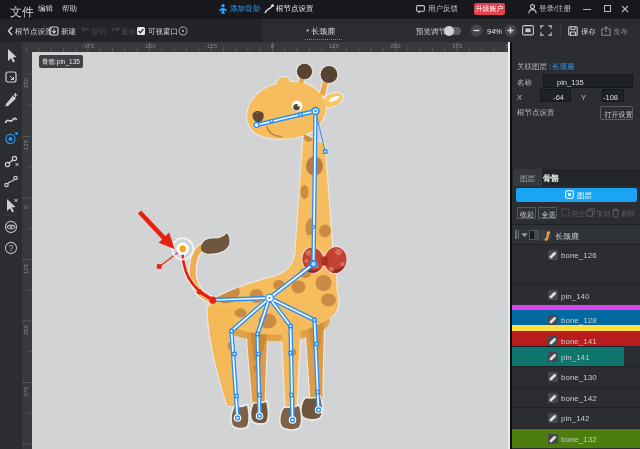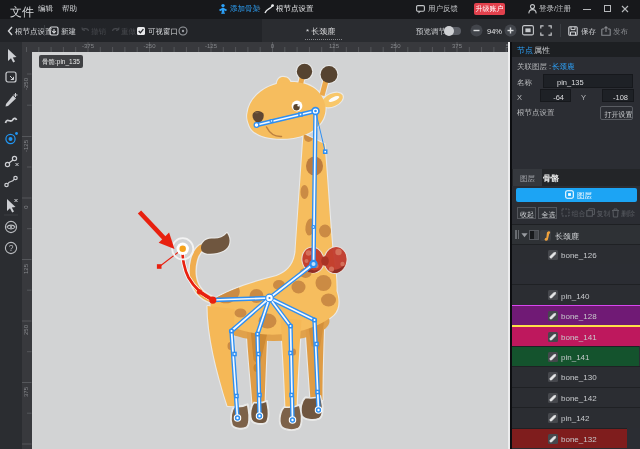--- a/index.html
+++ b/index.html
@@ -221,36 +221,32 @@
     <text x="0" y="0" transform="translate(6,340) rotate(-90)">375</text>
   </g>
 </svg>
 </div>
 
 <div class="a" style="left:31.5px;top:52px;width:476.5px;height:397px;background:#d2d3d4"></div>
 <div class="a" style="left:508px;top:42px;width:1.5px;height:407px;background:#ededee"></div>
 <div class="a" style="left:509.5px;top:42px;width:2.5px;height:407px;background:#0c0d10"></div>
 
 <div class="a" style="left:512px;top:42px;width:128px;height:407px;background:#2b2d33">
-  <div class="a" style="left:0;top:0;width:128px;height:14.5px;background:#1d1f22">
-    <div class="t" style="left:5px;top:3px;font-size:8px;color:#2da1f8">节点</div>
-    <div class="t" style="left:22px;top:3px;font-size:8px;color:#c6c8cb">属性</div>
-  </div>
   <div class="t" style="left:5px;top:20px;font-size:7.5px;color:#b9bbbe">关联图层 :</div>
   <div class="t" style="left:40px;top:20px;font-size:7.5px;color:#2da1f8">长颈鹿</div>
   <div class="t" style="left:5px;top:35.5px;font-size:7.5px;color:#b9bbbe">名称</div>
   <div class="a" style="left:31px;top:31.5px;width:90px;height:14px;background:#1e2126;border:1px solid #16181c">
     <div class="t" style="left:13px;top:3px;font-size:7.5px;color:#dcdde0">pin_135</div>
   </div>
   <div class="t" style="left:5px;top:50.5px;font-size:7.5px;color:#b9bbbe">X</div>
   <div class="a" style="left:28px;top:47px;width:31px;height:13px;background:#1e2126;border:1px solid #16181c">
     <div class="t" style="right:6px;top:2.5px;font-size:7.5px;color:#dcdde0">-64</div>
   </div>
   <div class="t" style="left:69px;top:50.5px;font-size:7.5px;color:#b9bbbe">Y</div>
-  <div class="a" style="left:90px;top:47px;width:32px;height:13px;background:#1e2126;border:1px solid #16181c">
+  <div class="a" style="left:90px;top:47px;width:22px;height:13px;background:#1e2126;border:1px solid #16181c">
     <div class="t" style="right:5px;top:2.5px;font-size:7.5px;color:#dcdde0">-108</div>
   </div>
   <div class="t" style="left:5px;top:66px;font-size:7.5px;color:#b9bbbe">根节点设置</div>
   <div class="a" style="left:88px;top:64px;width:33px;height:14px;border:1px solid #5a5d63;border-radius:2px">
     <div class="t" style="left:3.5px;top:3px;font-size:7px;color:#d6d8da">打开设置</div>
   </div>
 
   <div class="a" style="left:0;top:127px;width:128px;height:17px;background:#232528">
     <div class="a" style="left:1px;top:0;width:29px;height:17px;background:#35383d"></div>
     <div class="t" style="left:8px;top:4.5px;font-size:7.5px;color:#a6a8ad">图层</div>
@@ -312,37 +308,37 @@
     <div class="t" style="left:49px;top:6.2px;font-size:8px;color:#c7c9cc">bone_126</div>
   </div>
   <div class="a" style="left:0;top:242.4px;width:128px;height:20.45px;background:#2b2d32;border-top:1px solid #1f2124">
     <div class="a" style="left:35.5px;top:5px;width:10px;height:10px;background:#46484d;border-radius:1.5px">
       <svg width="10" height="10" style="position:absolute">
           <path d="M2.2 7.8 L7 3 L7.8 2.2 M2.2 7.8 L3.4 8 L7.6 3.8 L6.2 2.4 L2 6.6 Z" stroke="#e8e9ea" stroke-width="1" fill="#e8e9ea"></path>
         </svg>
     </div>
     <div class="t" style="left:49px;top:6.2px;font-size:8px;color:#c7c9cc">pin_140</div>
   </div>
-  <div class="a" style="left:0;top:262.9px;width:128px;height:20.45px;background:#701a75;border-top:1px solid #d946ef">
+  <div class="a" style="left:0;top:262.9px;width:128px;height:20.45px;background:#0369a1;border-top:5px solid #d946ef">
     <div class="a" style="left:35.5px;top:5px;width:10px;height:10px;background:#46484d;border-radius:1.5px">
       <svg width="10" height="10" style="position:absolute">
           <path d="M2.2 7.8 L7 3 L7.8 2.2 M2.2 7.8 L3.4 8 L7.6 3.8 L6.2 2.4 L2 6.6 Z" stroke="#e8e9ea" stroke-width="1" fill="#e8e9ea"></path>
         </svg>
     </div>
     <div class="t" style="left:49px;top:6.2px;font-size:8px;color:#c7c9cc">bone_128</div>
   </div>
-  <div class="a" style="left:0;top:283.3px;width:128px;height:20.45px;background:#be185d;border-top:2px solid #fde047">
+  <div class="a" style="left:0;top:283.3px;width:128px;height:20.45px;background:#b91c1c;border-top:6px solid #fde047">
     <div class="a" style="left:35.5px;top:5px;width:10px;height:10px;background:#46484d;border-radius:1.5px">
       <svg width="10" height="10" style="position:absolute">
           <path d="M2.2 7.8 L7 3 L7.8 2.2 M2.2 7.8 L3.4 8 L7.6 3.8 L6.2 2.4 L2 6.6 Z" stroke="#e8e9ea" stroke-width="1" fill="#e8e9ea"></path>
         </svg>
     </div>
     <div class="t" style="left:49px;top:6.2px;font-size:8px;color:#c7c9cc">bone_141</div>
   </div>
-  <div class="a" style="left:0;top:303.8px;width:127px;height:20.45px;background:#14532d;border-top:1px solid #1f2124">
+  <div class="a" style="left:0;top:303.8px;width:112px;height:20.45px;background:#0f766e;border-top:1px solid #1f2124">
     <div class="a" style="left:35.5px;top:5px;width:10px;height:10px;background:#46484d;border-radius:1.5px">
       <svg width="10" height="10" style="position:absolute">
           <path d="M2.2 7.8 L7 3 L7.8 2.2 M2.2 7.8 L3.4 8 L7.6 3.8 L6.2 2.4 L2 6.6 Z" stroke="#e8e9ea" stroke-width="1" fill="#e8e9ea"></path>
         </svg>
     </div>
     <div class="t" style="left:49px;top:6.2px;font-size:8px;color:#c7c9cc">pin_141</div>
   </div>
   <div class="a" style="left:0;top:324.2px;width:151px;height:20.45px;background:#2b2d32;border-top:1px solid #1f2124">
     <div class="a" style="left:35.5px;top:5px;width:10px;height:10px;background:#46484d;border-radius:1.5px">
       <svg width="10" height="10" style="position:absolute">
@@ -360,21 +356,21 @@
     <div class="t" style="left:49px;top:6.2px;font-size:8px;color:#c7c9cc">bone_142</div>
   </div>
   <div class="a" style="left:0;top:365.1px;width:128px;height:20.45px;background:#2b2d32;border-top:1px solid #1f2124">
     <div class="a" style="left:35.5px;top:5px;width:10px;height:10px;background:#46484d;border-radius:1.5px">
       <svg width="10" height="10" style="position:absolute">
           <path d="M2.2 7.8 L7 3 L7.8 2.2 M2.2 7.8 L3.4 8 L7.6 3.8 L6.2 2.4 L2 6.6 Z" stroke="#e8e9ea" stroke-width="1" fill="#e8e9ea"></path>
         </svg>
     </div>
     <div class="t" style="left:49px;top:6.2px;font-size:8px;color:#c7c9cc">pin_142</div>
   </div>
-  <div class="a" style="left:0;top:385.5px;width:115px;height:20.45px;background:#7f1d1d;border-top:1px solid #1f2124">
+  <div class="a" style="left:0;top:385.5px;width:128px;height:20.45px;background:#4d7c0f;border-top:1px solid #1f2124">
     <div class="a" style="left:35.5px;top:5px;width:10px;height:10px;background:#46484d;border-radius:1.5px">
       <svg width="10" height="10" style="position:absolute">
           <path d="M2.2 7.8 L7 3 L7.8 2.2 M2.2 7.8 L3.4 8 L7.6 3.8 L6.2 2.4 L2 6.6 Z" stroke="#e8e9ea" stroke-width="1" fill="#e8e9ea"></path>
         </svg>
     </div>
     <div class="t" style="left:49px;top:6.2px;font-size:8px;color:#c7c9cc">bone_132</div>
   </div>
 </div>
 
 <svg class="a" style="left:31.5px;top:52px" width="476.5" height="397" viewBox="31.5 52 476.5 397">

